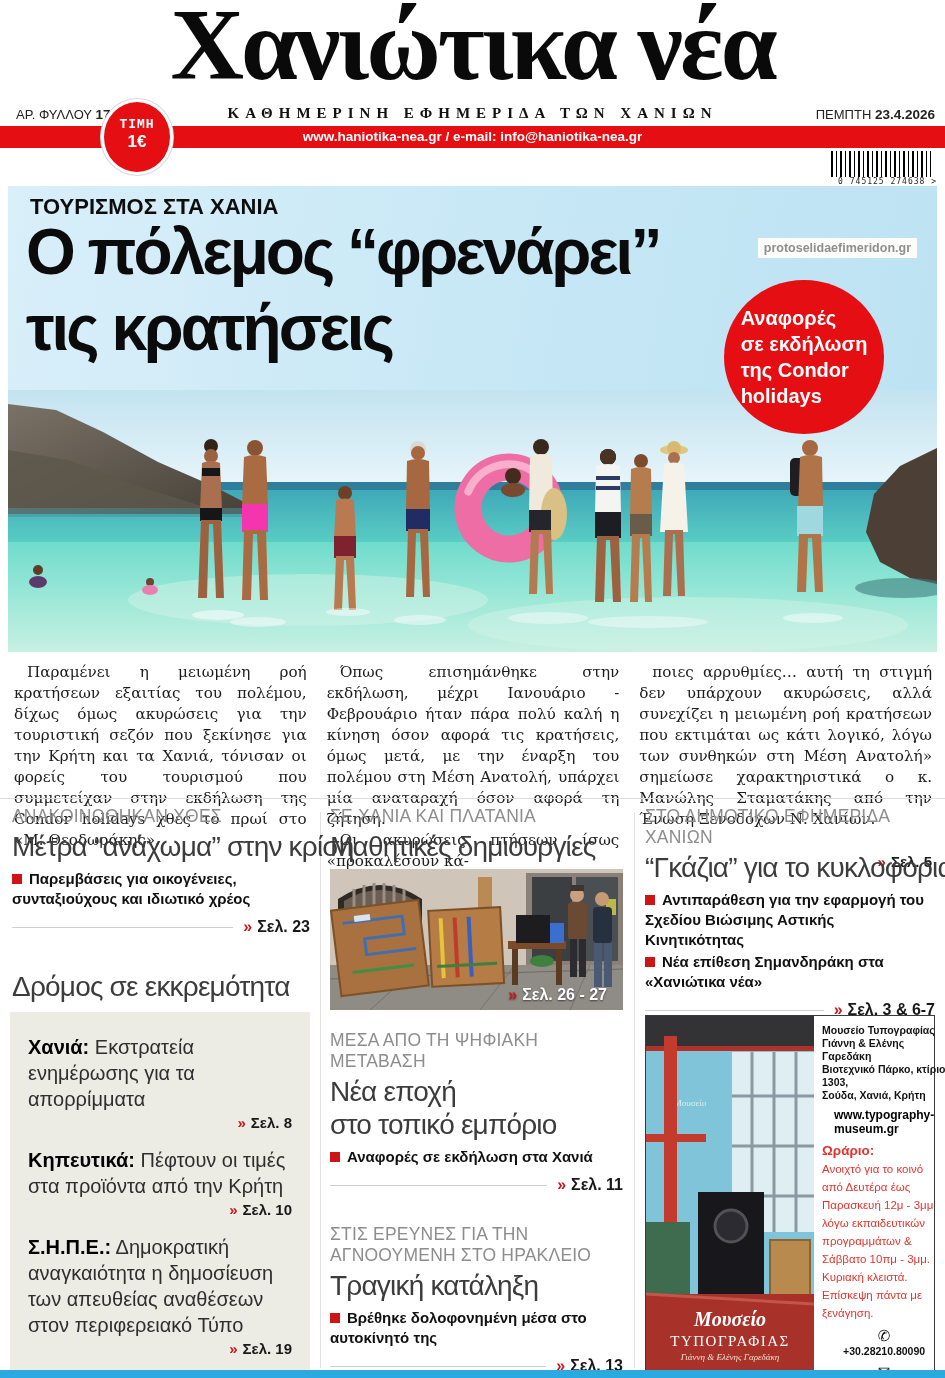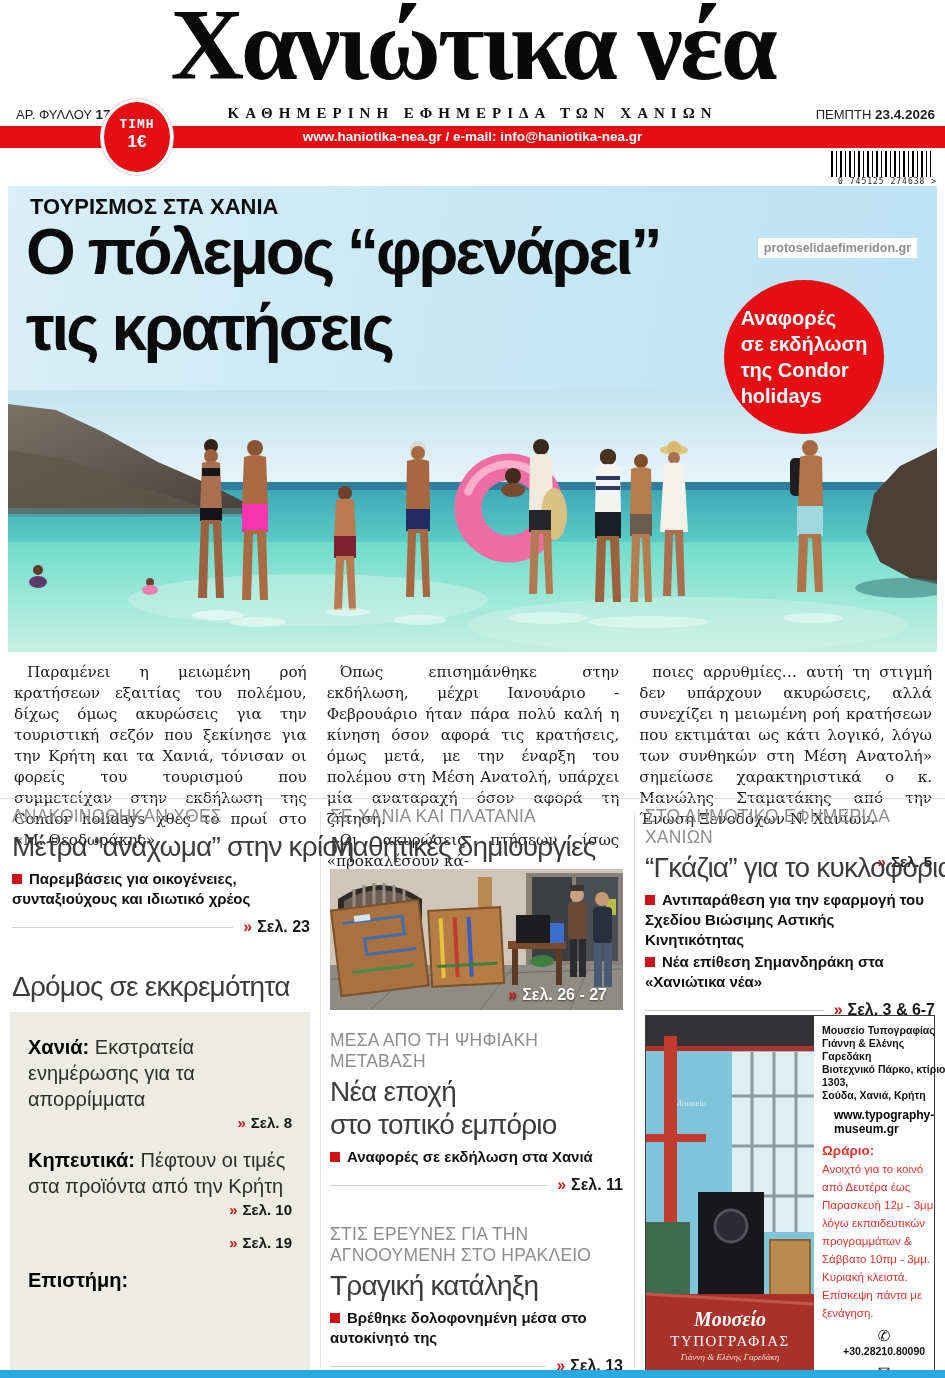--- a/index.html
+++ b/index.html
@@ -303,20 +303,21 @@
   <div class="side-box">
     <div class="side-item">
       <div class="side-text"><b>Χανιά:</b> <span>Εκστρατεία ενημέρωσης για τα απορρίμματα</span></div>
       <div class="side-ref"><span class="chev">»</span><span>Σελ. 8</span></div>
     </div>
     <div class="side-item">
       <div class="side-text"><b>Κηπευτικά:</b> <span>Πέφτουν οι τιμές στα προϊόντα από την Κρήτη</span></div>
       <div class="side-ref"><span class="chev">»</span><span>Σελ. 10</span></div>
     </div>
     <div class="side-item">
+      <div class="side-text"><b>Σ.Η.Π.Ε.:</b> <span>Δημοκρατική αναγκαιότητα η δημοσίευση των απευθείας αναθέσεων στον περιφερειακό Τύπο</span></div>
       <div class="side-ref"><span class="chev">»</span><span>Σελ. 19</span></div>
     </div>
     <div class="side-item">
       <div class="side-text"><b>Επιστήμη:</b><br>
         </div>
 
     </div>
   </div>
 
   <div class="col-b">

